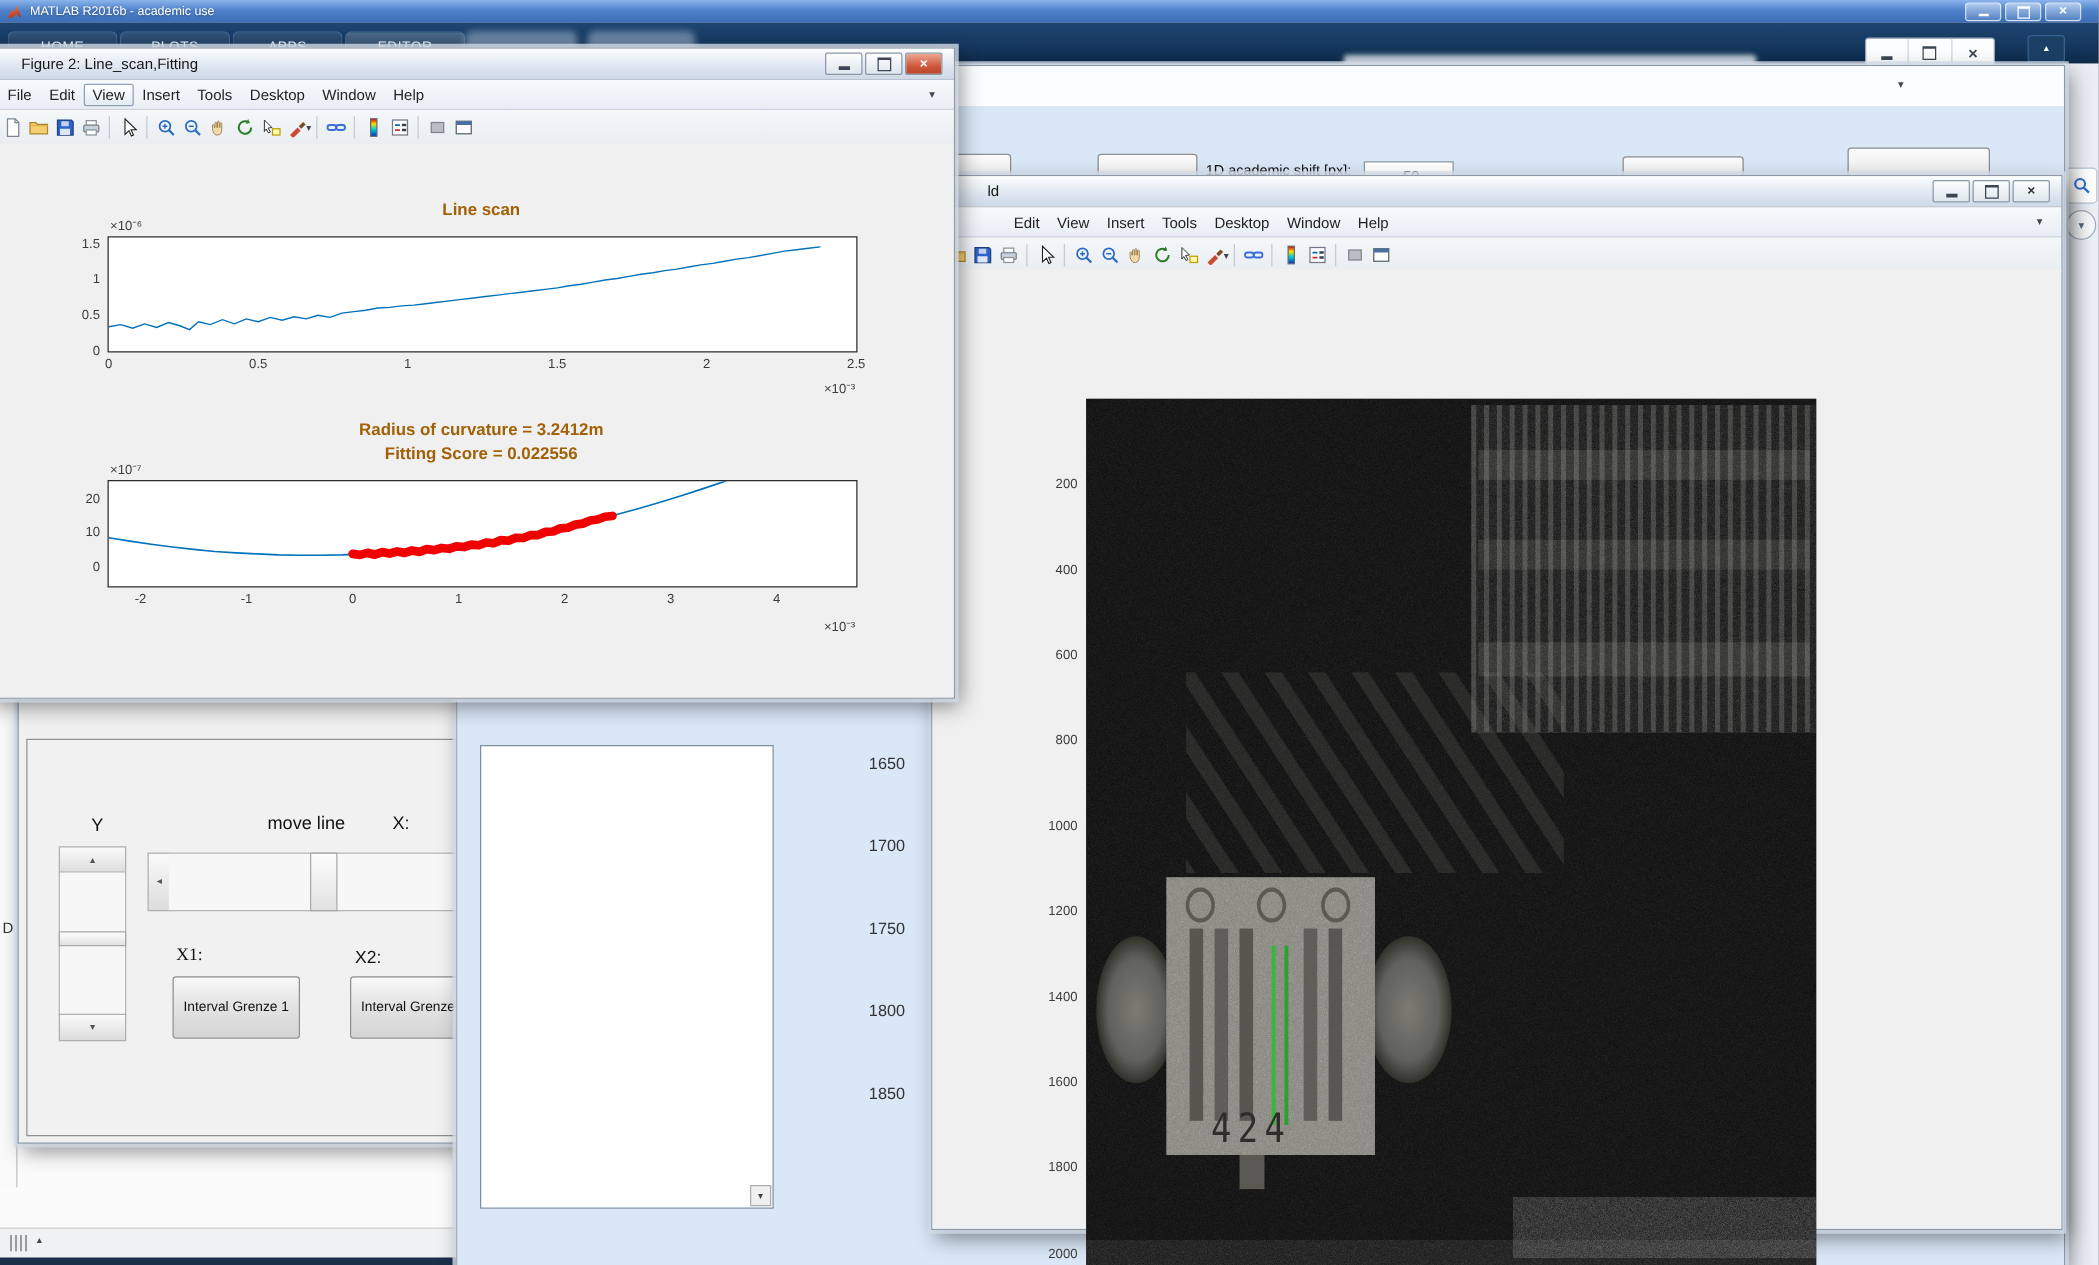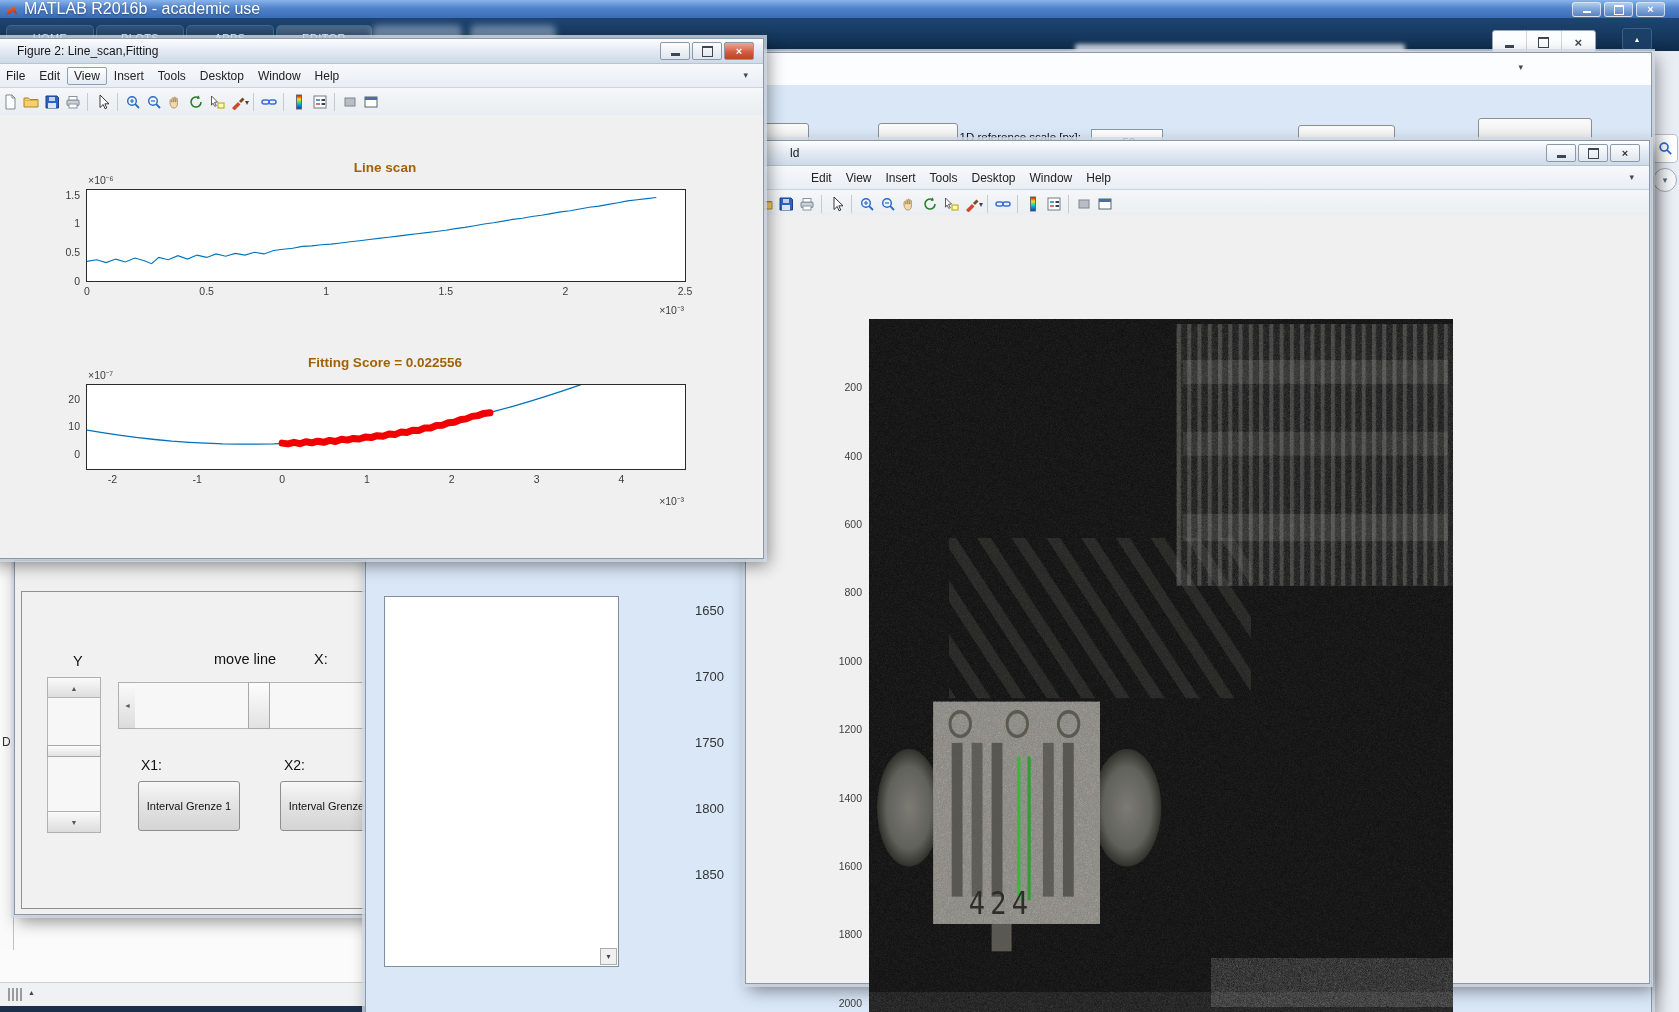--- a/index.html
+++ b/index.html
@@ -5,21 +5,21 @@
   html,body{margin:0;padding:0;background:#444;}
   #screen{position:relative;width:1679px;height:1012px;overflow:hidden;
     background:#dde3ed;font-family:"Liberation Sans",sans-serif;
     -webkit-font-smoothing:antialiased;}
   
   #mw-titlebar{position:absolute;left:0;top:0;width:1679px;height:18px;
     background:linear-gradient(#8ab4ea,#5083cb 45%,#3a6db6);display:flex;align-items:center;}
   .mlogo{width:13px;height:12px;margin:0 6px 0 5px;
     background:linear-gradient(160deg,#f29e3f,#d44a26 60%,#8c2c1a);
     clip-path:polygon(8% 95%,35% 38%,50% 58%,66% 8%,92% 95%,60% 70%,38% 92%);}
-  .mw-title{color:#fff;font-size:16px;text-shadow:0 1px 2px rgba(0,0,0,.4);}
+  .mw-title{color:#fff;font-size:10px;text-shadow:0 1px 2px rgba(0,0,0,.4);}
   .aero-btns{position:absolute;right:14px;top:2px;display:flex;gap:3px;}
   .aero-btn{width:27px;height:13px;border:1px solid rgba(255,255,255,.65);border-radius:3px;
     background:linear-gradient(rgba(255,255,255,.45),rgba(255,255,255,.12));
     display:flex;align-items:center;justify-content:center;color:#fff;font-size:9px;line-height:9px;}
   .g-min{width:8px;height:2px;background:#fff;margin-top:5px;}
   .g-max{width:8px;height:7px;border:1px solid #fff;border-top-width:2px;}
   .g-close{font-size:11px;font-weight:bold;color:#fff;}
   #toolstrip{position:absolute;left:0;top:18px;width:1679px;height:33px;
     background:linear-gradient(#1e4572,#133458 70%,#0d2a49);border-bottom:1px solid #dfe5ee;}
   #tabs{position:absolute;left:6px;top:7px;display:flex;gap:2px;}
@@ -279,34 +279,34 @@
       <div class="thumb" data-name="y-slider-thumb"></div>
       <div class="sc-btn" style="top:134px;" data-name="slider-down-button">▼</div>
     </div>
     <span class="slabel" style="left:199px;top:90px;" data-name="move-line-label">move line</span>
     <span class="slabel" style="left:299px;top:90px;" data-name="x-label">X:</span>
     <div id="hslider" data-name="x-slider">
       <div class="sc-btn" data-name="slider-left-button">◄</div>
       <div class="track" data-name="x-slider-track"></div>
       <div class="thumb" data-name="x-slider-thumb"></div>
     </div>
-    <span class="slabel" style="left:126px;top:196px;font-size:14px;" data-name="x1-label">X1:</span>
+    <span class="slabel" style="left:126px;top:196px;font-size:14px;font-family:Liberation Serif, serif;" data-name="x1-label">X1:</span>
     <span class="slabel" style="left:269px;top:196px;font-size:14px;" data-name="x2-label">X2:</span>
     <div class="sbtn" style="left:123px;top:220px;width:100px;height:48px;" data-name="interval-grenze-1-button">Interval Grenze 1</div>
     <div class="sbtn" style="left:265px;top:220px;width:100px;height:48px;" data-name="interval-grenze-2-button">Interval Grenze 2</div>
   </div>
 
   <div class="win" id="guiwin" data-name="gui-window">
     <div id="gui-band" data-name="gui-menubar-band">
       <span class="menu-arrow" data-name="chevron-down-icon">▾</span>
     </div>
     <div id="gui-body" data-name="gui-panel">
       <div class="gbtn" style="left:393px;top:38px;width:48px;height:57px;" data-name="partial-button"></div>
       <div class="gbtn" style="left:512px;top:38px;width:78px;height:56px;font-size:15px;" data-name="scale-button">scale</div>
-      <span class="glabel" style="left:530px;top:46px;width:185px;" data-name="ref-shift-label">1D reference scale [px]:</span>
+      <span class="glabel" style="left:530px;top:46px;width:185px;" data-name="ref-shift-label">1D academic shift [px]:</span>
       <input class="tfield" style="left: 725px; top: 44px; width: 70px; height: 23px;" data-name="ref-shift-input" value="-50">
       <span class="glabel" style="left:530px;top:76px;width:167px;" data-name="scalefactor-label">Scalefactor [müm]</span>
       <input class="tfield" style="left: 723px; top: 74px; width: 68px; height: 21px; font-size: 10.5px;" data-name="scalefactor-input" value="7.21154e-06">
       <div class="gbtn" style="left:932px;top:40px;width:95px;height:52px;font-size:14.5px;" data-name="unwrap-pike-button">Unwrap Pike</div>
       <div class="gbtn" style="left:1112px;top:33px;width:112px;height:56px;font-size:15px;" data-name="settings-button">Settings</div>
       <div id="listbox" data-name="listbox">
         <div class="lb-arrow" data-name="scroll-down-icon">▾</div>
       </div>
       <div id="ruler" data-name="ruler-labels">
           <span data-name="ruler-label-1650">1650</span>
@@ -617,20 +617,21 @@
         <span class="tick ytick" data-name="y-tick-label" style="top: 91px;">0</span>
         <span class="tick ytick" data-name="y-tick-label" style="top: 62.2025px;">0.5</span>
         <span class="tick ytick" data-name="y-tick-label" style="top: 33.4051px;">1</span>
         <span class="tick ytick" data-name="y-tick-label" style="top: 4.60759px;">1.5</span>
         <svg width="598" height="91" data-name="ls-axes-plot" style="position: absolute; left: 0px; top: 0px;">
           <polyline points="0.0,71.4 9.6,69.7 19.1,72.6 28.7,69.1 38.3,72.0 47.8,68.0 57.4,70.8 64.6,73.7 71.8,67.4 81.3,69.7 90.9,65.7 100.5,69.1 110.0,65.1 119.6,67.4 129.2,63.9 138.7,66.2 148.3,63.4 157.9,65.1 167.4,62.2 177.0,63.9 186.6,60.5 196.1,59.3 205.7,58.2 215.3,56.4 224.8,55.9 234.4,54.7 244.0,54.1 253.6,53.0 263.1,51.8 272.7,50.7 282.3,49.5 291.8,48.4 301.4,47.2 311.0,46.1 320.5,44.9 330.1,43.8 339.7,42.6 349.2,41.5 358.8,40.3 368.4,38.6 377.9,37.4 387.5,35.7 397.1,34.0 406.6,32.8 416.2,31.1 425.8,29.4 435.3,28.2 444.9,26.5 454.5,25.3 464.0,23.6 473.6,21.9 483.2,20.7 492.8,19.0 502.3,17.3 511.9,16.1 521.5,14.4 531.0,12.7 540.6,10.9 550.2,9.8 559.7,8.6 569.3,7.5" fill="none" stroke="#0072bd" stroke-width="1.1" data-name="line-scan-profile"></polyline>
         </svg>
       </div>
     <span class="unit-label" style="left:633px;top:264px;" data-name="line-scan-x-exponent">×10⁻³</span>
 
+    <div class="plot-title" style="left:95px;top:297px;width:598px;font-size:13.5px;" data-name="fitting-radius-label">Radius of curvature = 3.2412m</div>
     <div class="plot-title" style="left:95px;top:316px;width:598px;font-size:13.5px;" data-name="fitting-score-label">Fitting Score = 0.022556</div>
     <span class="exp-label" style="left:97px;top:329px;" data-name="fitting-y-exponent">×10⁻⁷</span>
     <div class="axes" id="fit-axes" style="left:95px;top:345px;width:598px;height:84px;" data-name="fitting-axes">
         <span class="tick xtick" data-name="x-tick-label" style="left: 25.4468px; top: 88px;">-2</span>
         <span class="tick xtick" data-name="x-tick-label" style="left: 110.27px; top: 88px;">-1</span>
         <span class="tick xtick" data-name="x-tick-label" style="left: 195.092px; top: 88px;">0</span>
         <span class="tick xtick" data-name="x-tick-label" style="left: 279.915px; top: 88px;">1</span>
         <span class="tick xtick" data-name="x-tick-label" style="left: 364.738px; top: 88px;">2</span>
         <span class="tick xtick" data-name="x-tick-label" style="left: 449.56px; top: 88px;">3</span>
         <span class="tick xtick" data-name="x-tick-label" style="left: 534.383px; top: 88px;">4</span>

